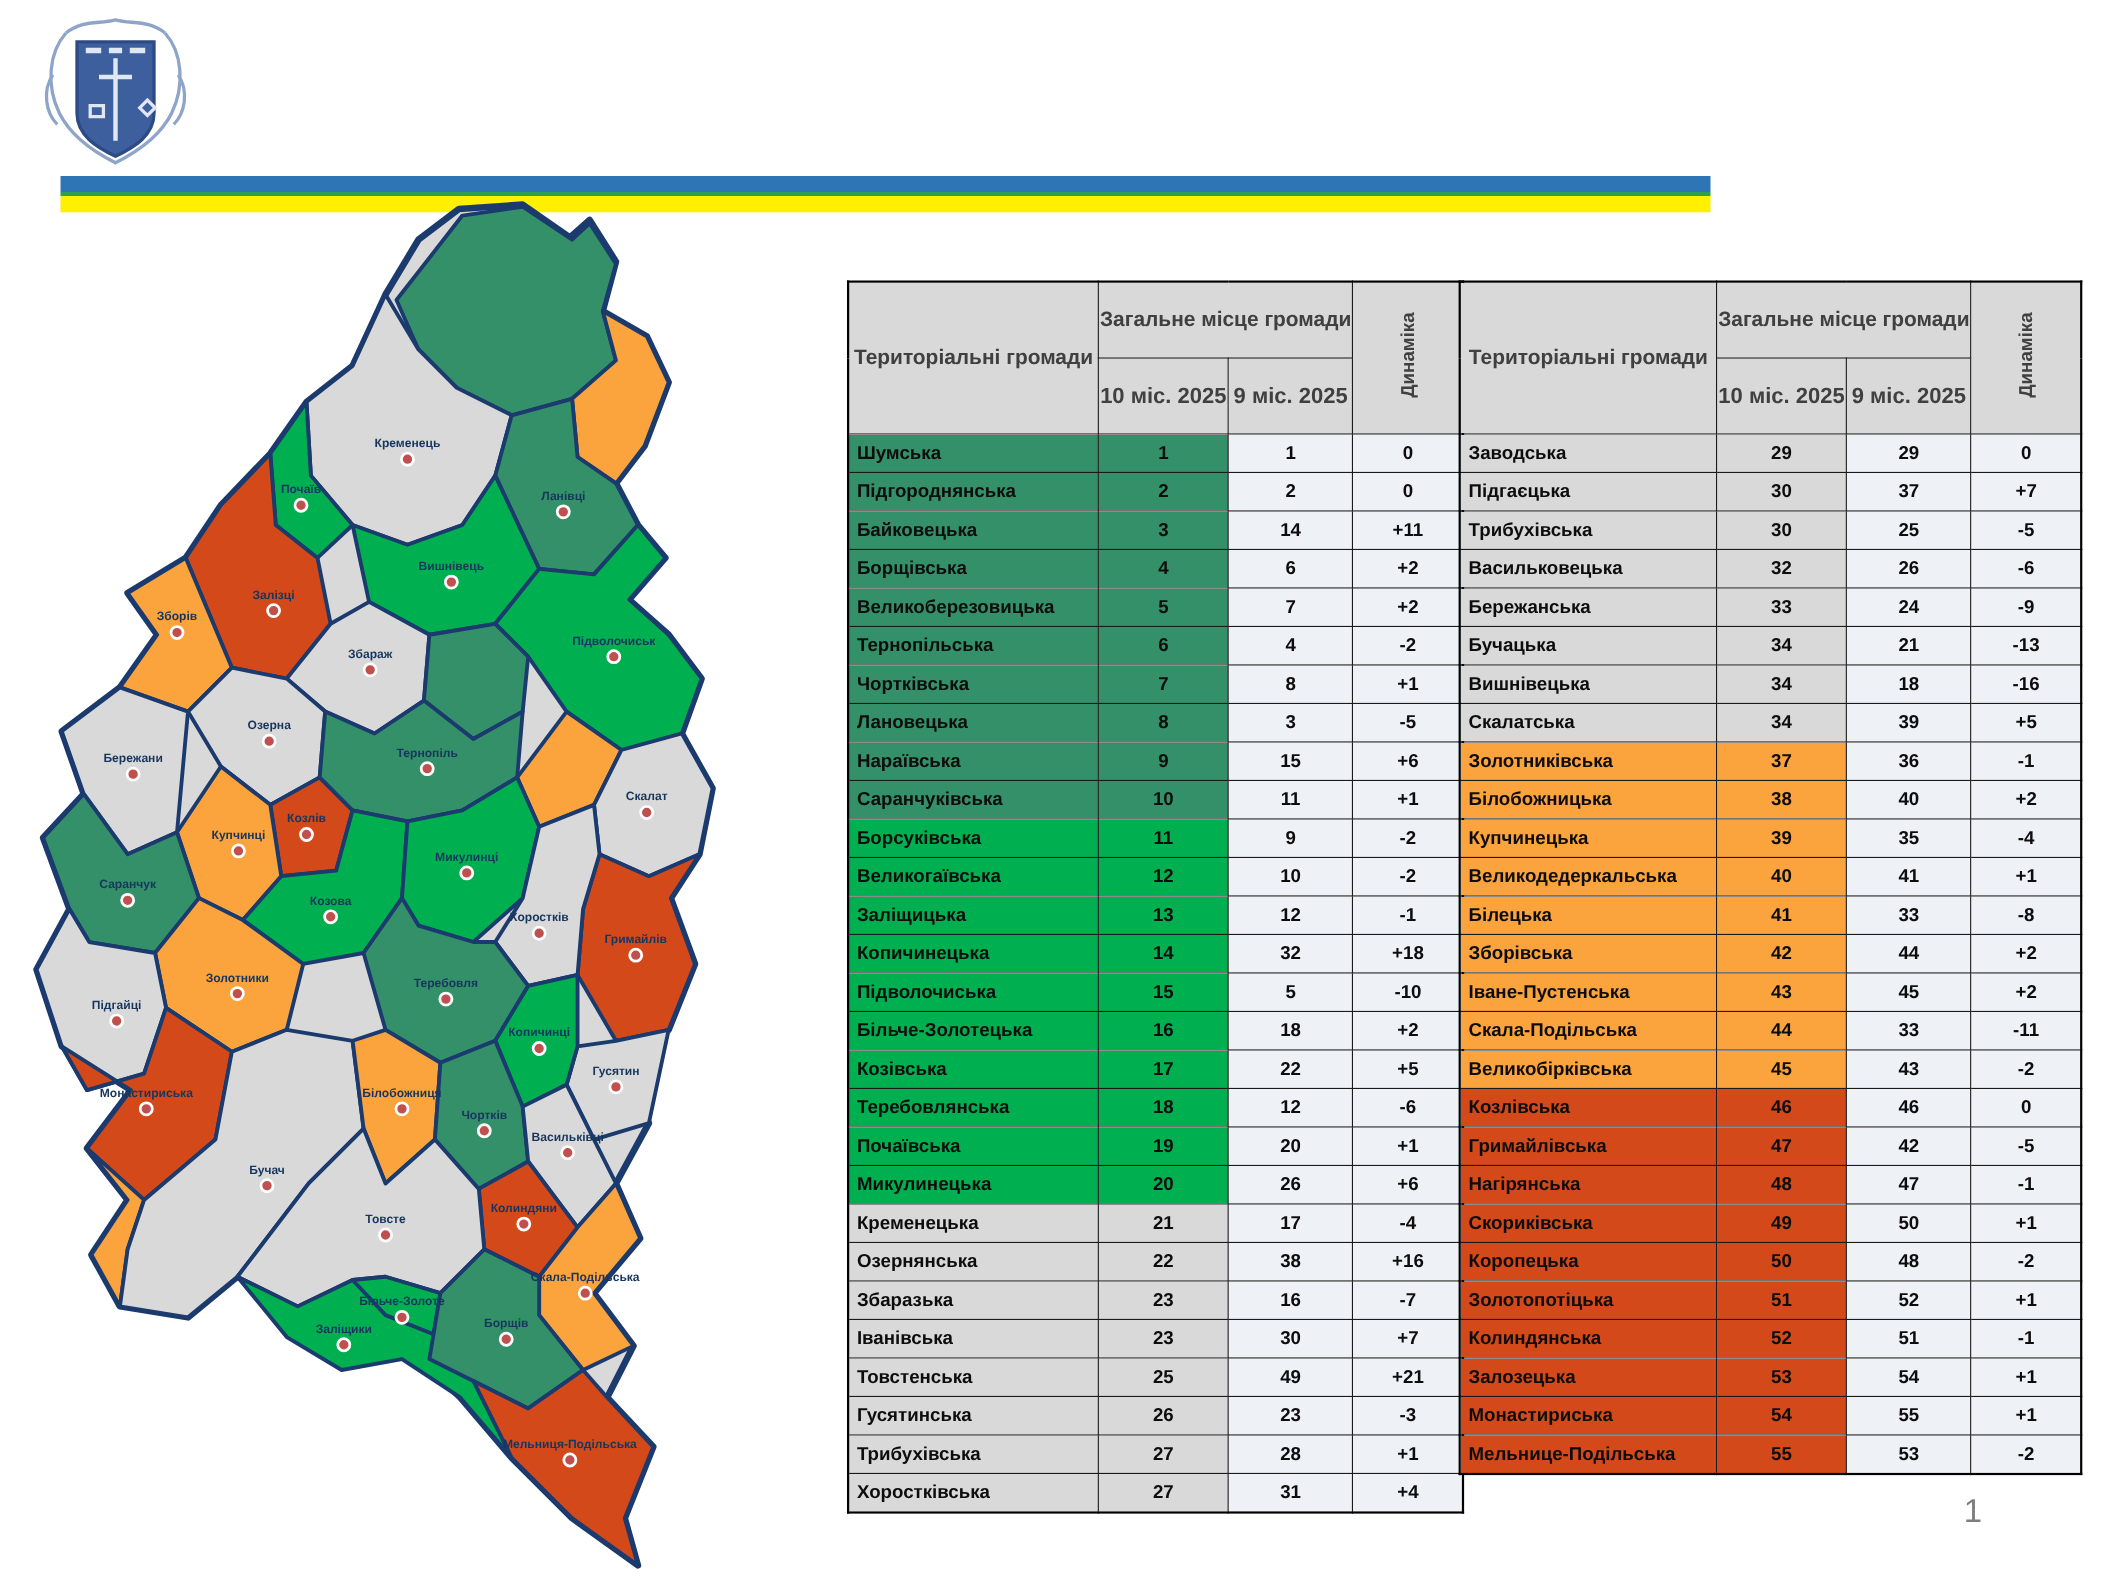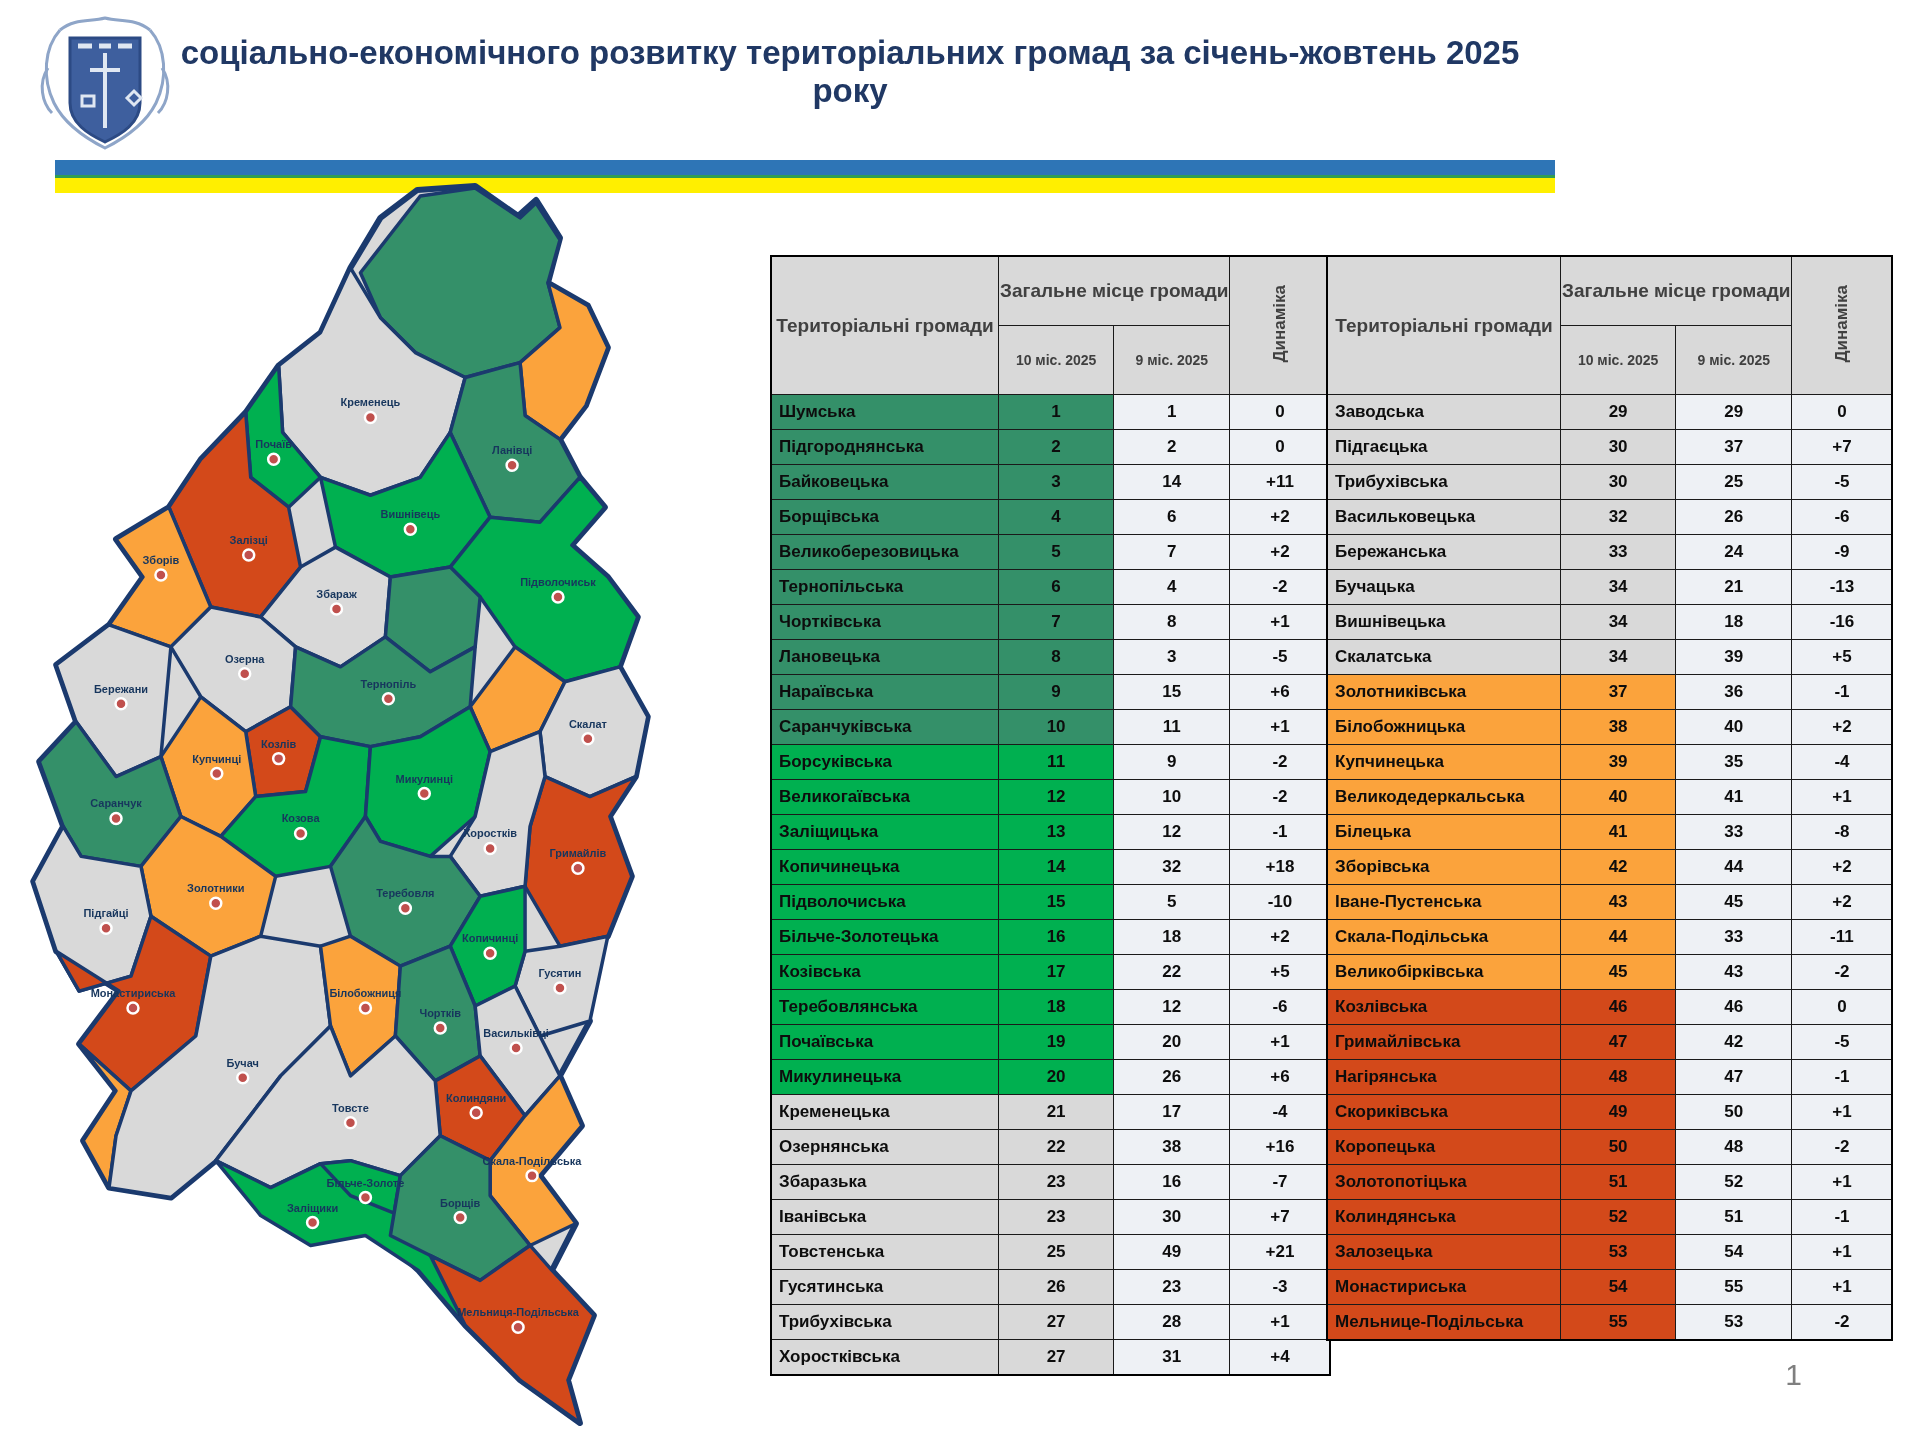--- a/index.html
+++ b/index.html
@@ -19,21 +19,21 @@
   table.rank{position:absolute;border-collapse:collapse;table-layout:fixed;
              font-family:"Liberation Sans",sans-serif;}
   table.rank td,table.rank th{border:1px solid #1a1a1a;overflow:hidden;white-space:nowrap;}
   table.rank{border:2px solid #000;}
   #table1{left:770px;top:255px;}
   #table2{left:1326px;top:255px;}
   th.c-name{width:224px;}  #table2 th.c-name{width:230px;}
   th.c-m10{width:109px;} th.c-m9{width:110px;} th.c-dyn{width:97px;}
   thead th{background:#d9d9d9;color:#404040;font-weight:700;}
   .h-top{height:66px;font-size:19px;}
-  .h-sub{height:66px;font-size:14px;line-height:1.15;}
+  .h-sub{height:66px;font-size:20px;line-height:1.15;}
   th.c-dyn span{writing-mode:vertical-rl;transform:rotate(180deg);font-size:17px;}
   tbody td{height:32px;font-size:17px;font-weight:700;color:#0d0d0d;}
   td.cell-name{text-align:left;padding-left:7px;}
   td.cell-num{text-align:center;}
   .pagenum{position:absolute;right:118px;top:1358px;font-size:30px;color:#7f7f7f;
            font-family:"Liberation Sans",sans-serif;}
 </style>
 </head>
 <body>
 
@@ -49,21 +49,20 @@
     <g stroke="#dfe7f2" stroke-width="4" fill="none">
       <path d="M75 45 L75 120"></path>
       <path d="M60 62 L90 62"></path>
       <path d="M48 38 L62 38 M69 38 L81 38 M88 38 L102 38" stroke-width="5"></path>
       <path d="M97 90 l7 -7 l7 7 l-7 7 Z" stroke-width="3"></path>
       <path d="M52 88 h12 v10 h-12 Z" stroke-width="3"></path>
     </g>
   </svg>
 
   <div class="titles">
-    <div class="title2">соціально-економічного розвитку територіальних громад за січень-жовтень 2025 року</div>
   </div>
 
   <div class="flag"></div>
 
   <svg class="map" viewBox="0 0 635 1265">
     <g id="regions" stroke-linejoin="round" stroke-linecap="round">
       <path id="map-base" stroke-width="6" d="M397,12 L455,8 L498,38 L516,22 L540,60 L528,105 L568,128 L588,170 L566,228 L540,262 L560,300 L585,330 L552,368 L588,400 L618,440 L600,490 L628,540 L616,600 L590,640 L612,700 L588,760 L546,790 L570,845 L540,900 L562,950 L520,1000 L556,1048 L532,1095 L574,1140 L548,1205 L560,1248 L500,1205 L445,1150 L398,1095 L345,1045 L300,988 L250,1012 L195,985 L150,1022 L88,1012 L62,965 L95,915 L58,868 L98,815 L35,775 L12,705 L42,650 L18,585 L55,545 L35,488 L88,448 L122,400 L95,362 L148,330 L180,282 L225,235 L258,188 L300,155 L330,90 L360,40 Z" fill="#d9d9d9" stroke="#1b3a6e"></path>
       <polygon stroke-width="3.5" points="340,95 400,18 455,10 500,40 516,25 540,62 528,105 540,150 500,185 445,200 395,175 360,140" fill="#349069" stroke="#1b3a6e"></polygon>
       <polygon stroke-width="3.5" points="500,185 540,150 528,105 568,128 588,170 566,228 540,262 505,238" fill="#fba33c" stroke="#1b3a6e"></polygon>
       <polygon stroke-width="3.5" points="258,188 300,155 330,90 360,140 395,175 445,200 430,255 400,300 350,318 300,300 262,255" fill="#d9d9d9" stroke="#1b3a6e"></polygon>

